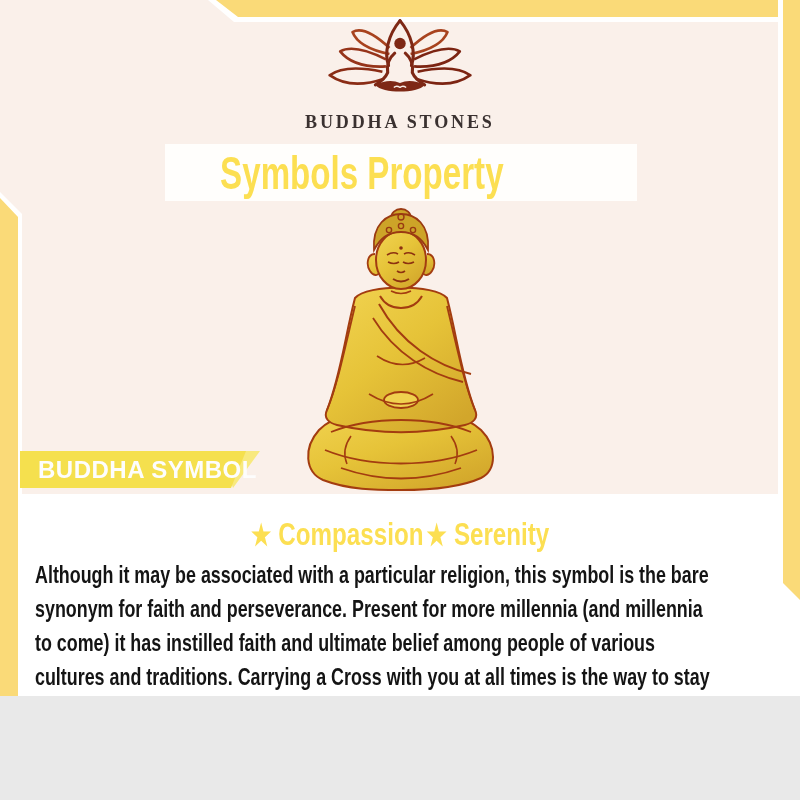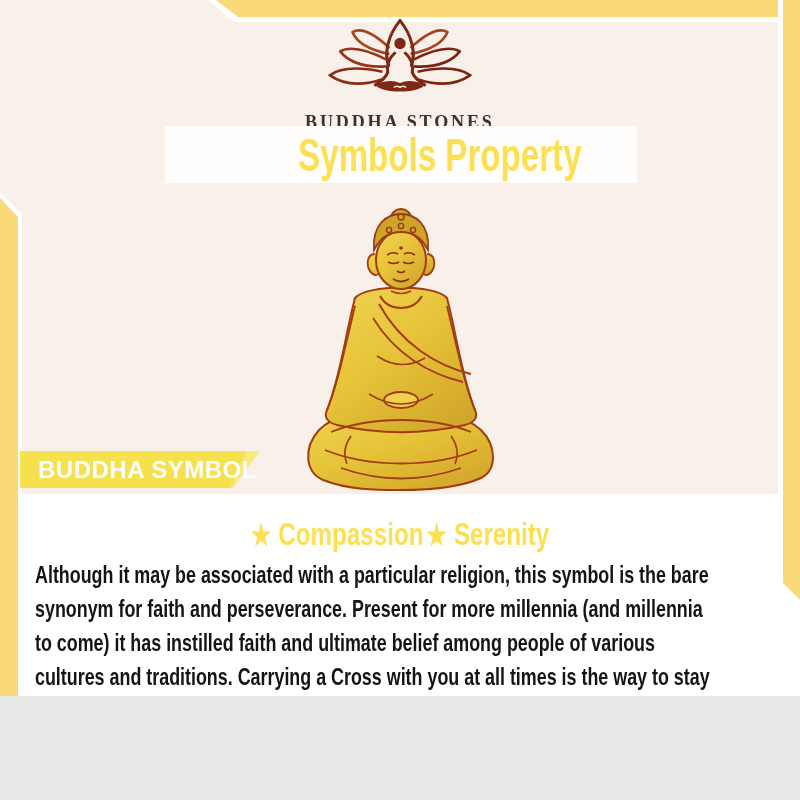--- a/index.html
+++ b/index.html
@@ -20,22 +20,22 @@
   .strip-right-under{background:#fff;clip-path:polygon(778px 0,800px 0,800px 606px,778px 578px);}
   .strip-right{background:var(--accent-yellow);clip-path:polygon(783px 0,800px 0,800px 600px,783px 583px);}
   .strip-left-under{background:#fff;clip-path:polygon(0 192px,22px 214px,22px 782px,0 782px);}
   .strip-left{background:var(--accent-yellow);clip-path:polygon(0 198px,18px 217px,18px 778px,0 778px);}
   
   .logo-svg{left:312px;top:16px;width:176px;height:92px;}
   .brand{left:0;top:111px;width:800px;text-align:center;color:#3a3130;
          font-family:"Liberation Serif",serif;font-size:19px;font-weight:600;letter-spacing:3px;}
   .brand span{display:inline-block;transform:scaleX(0.95);transform-origin:center;}
   
-  .title-banner{left:165px;top:126px;width:472px;height:57px;background:var(--banner-white);
-                display:flex;align-items:center;justify-content:flex-end;}
+  .title-banner{left:165px;top:144px;width:472px;height:57px;background:var(--banner-white);
+                display:flex;align-items:center;justify-content:flex-start;}
   .title-banner span{color:var(--title-yellow);font-size:46px;font-weight:bold;white-space:nowrap;
                      transform:scaleX(0.72);transform-origin:center;letter-spacing:0px;}
   
   .buddha-svg{left:285px;top:206px;width:232px;height:286px;}
   
   .badge{left:20px;top:451px;width:240px;height:37px;}
   .badge .flap{position:absolute;inset:0;background:var(--badge-flap);
                clip-path:polygon(200px 0,240px 0,213px 37px);}
   .badge .main{position:absolute;inset:0;background:var(--badge-yellow);
                clip-path:polygon(0 0,226px 0,211px 37px,0 37px);}

